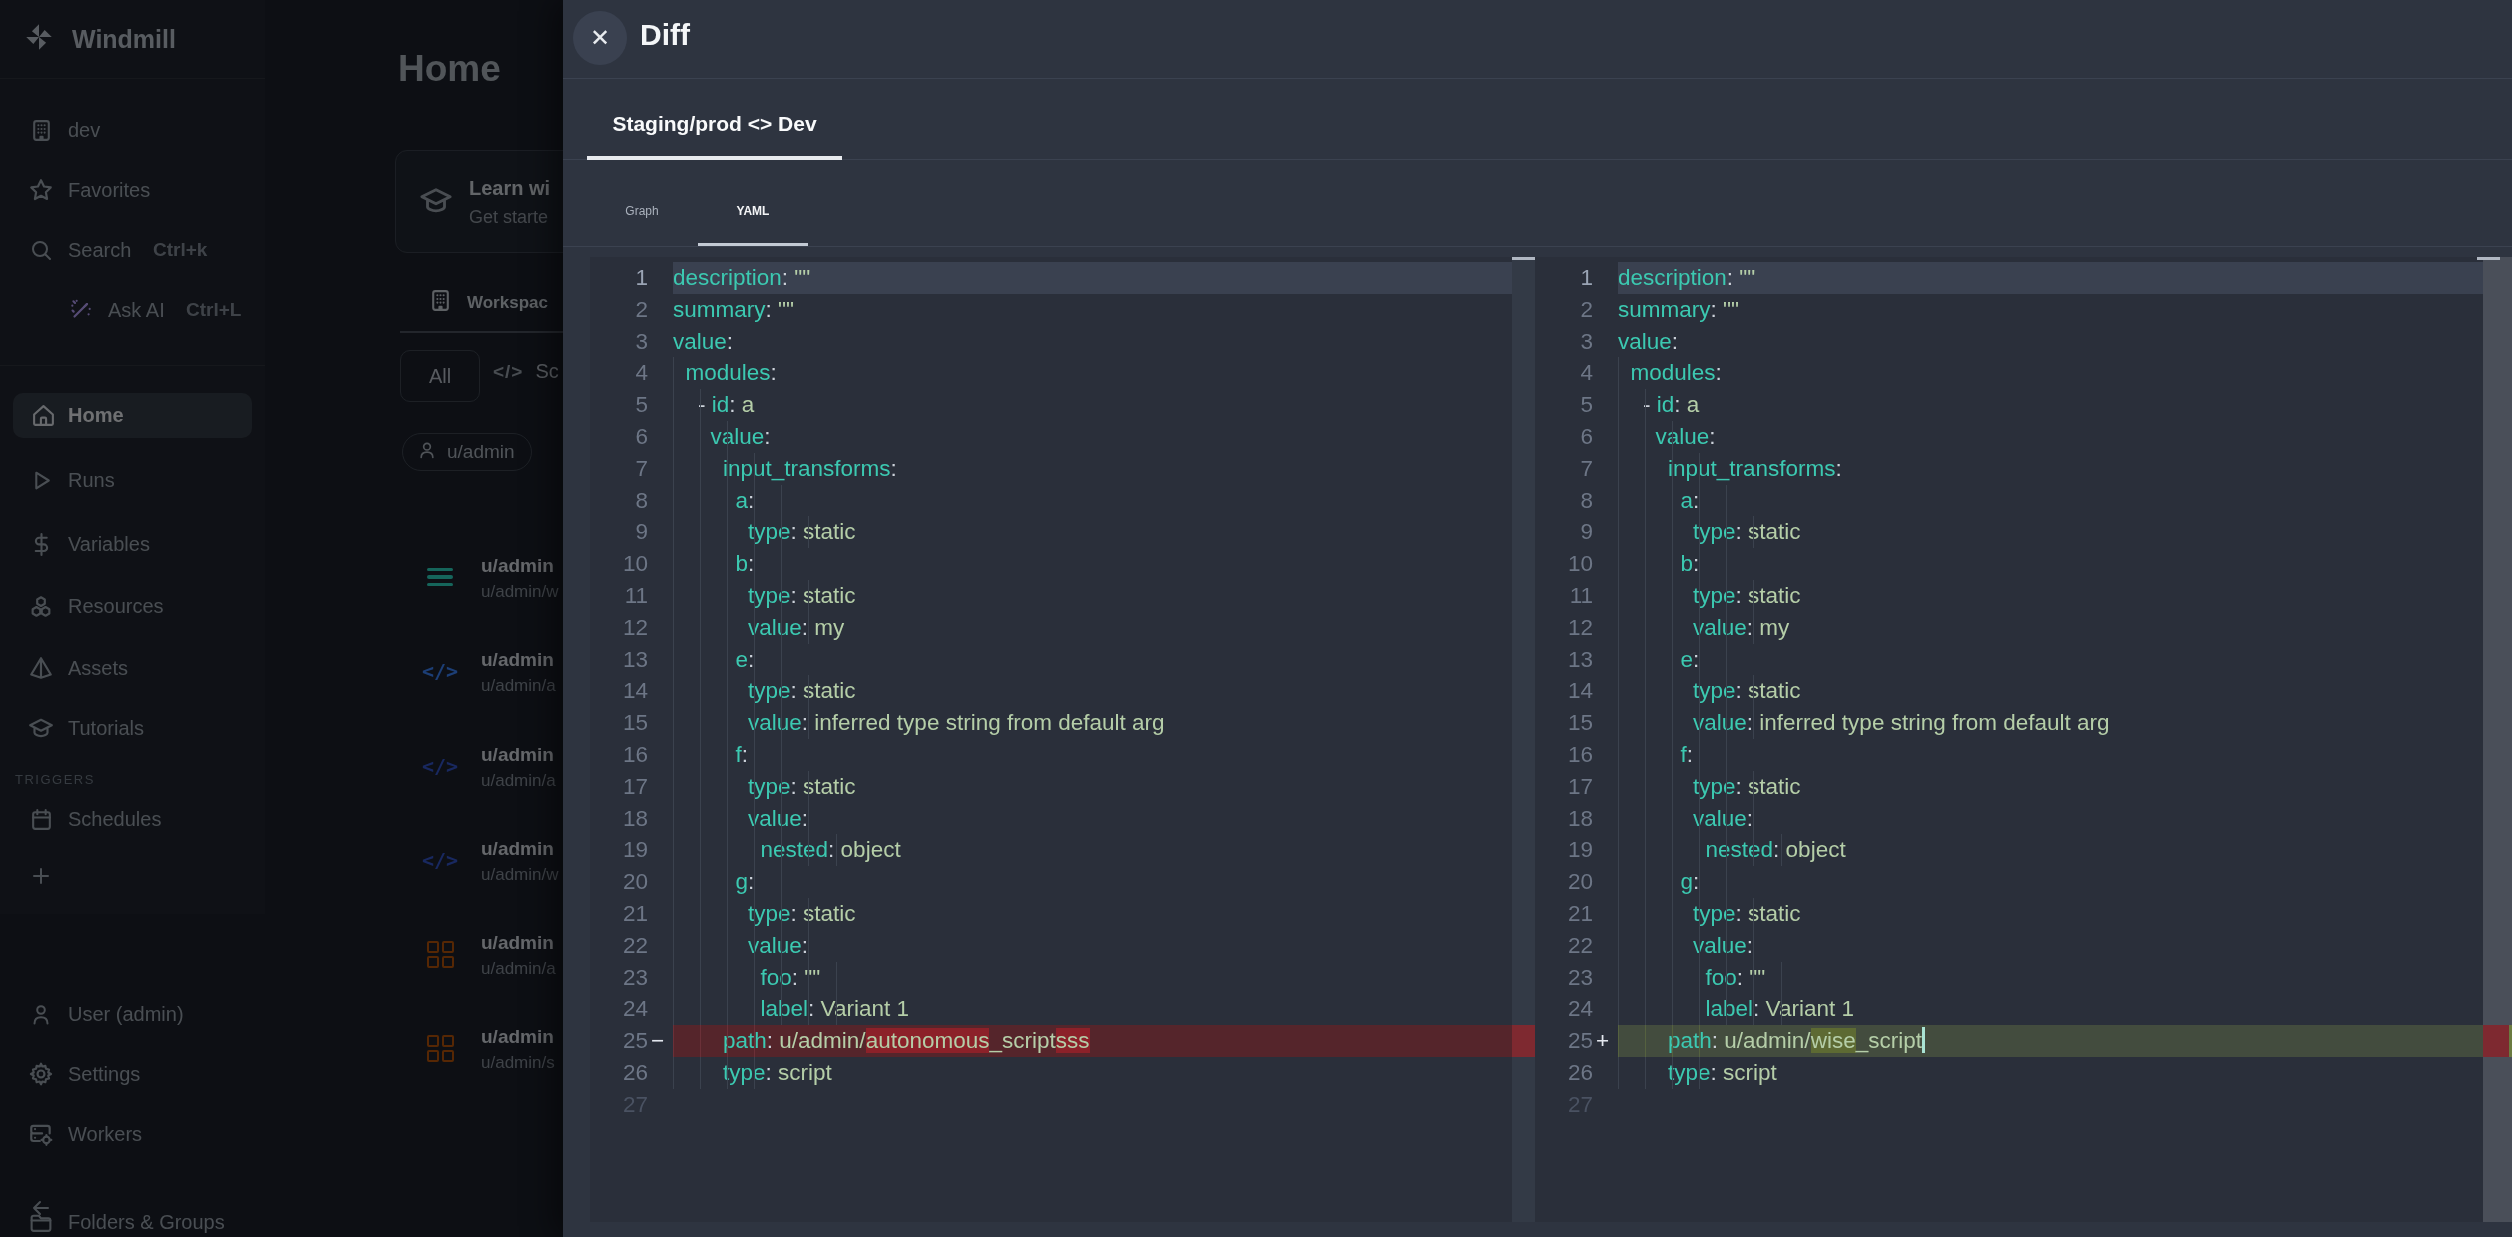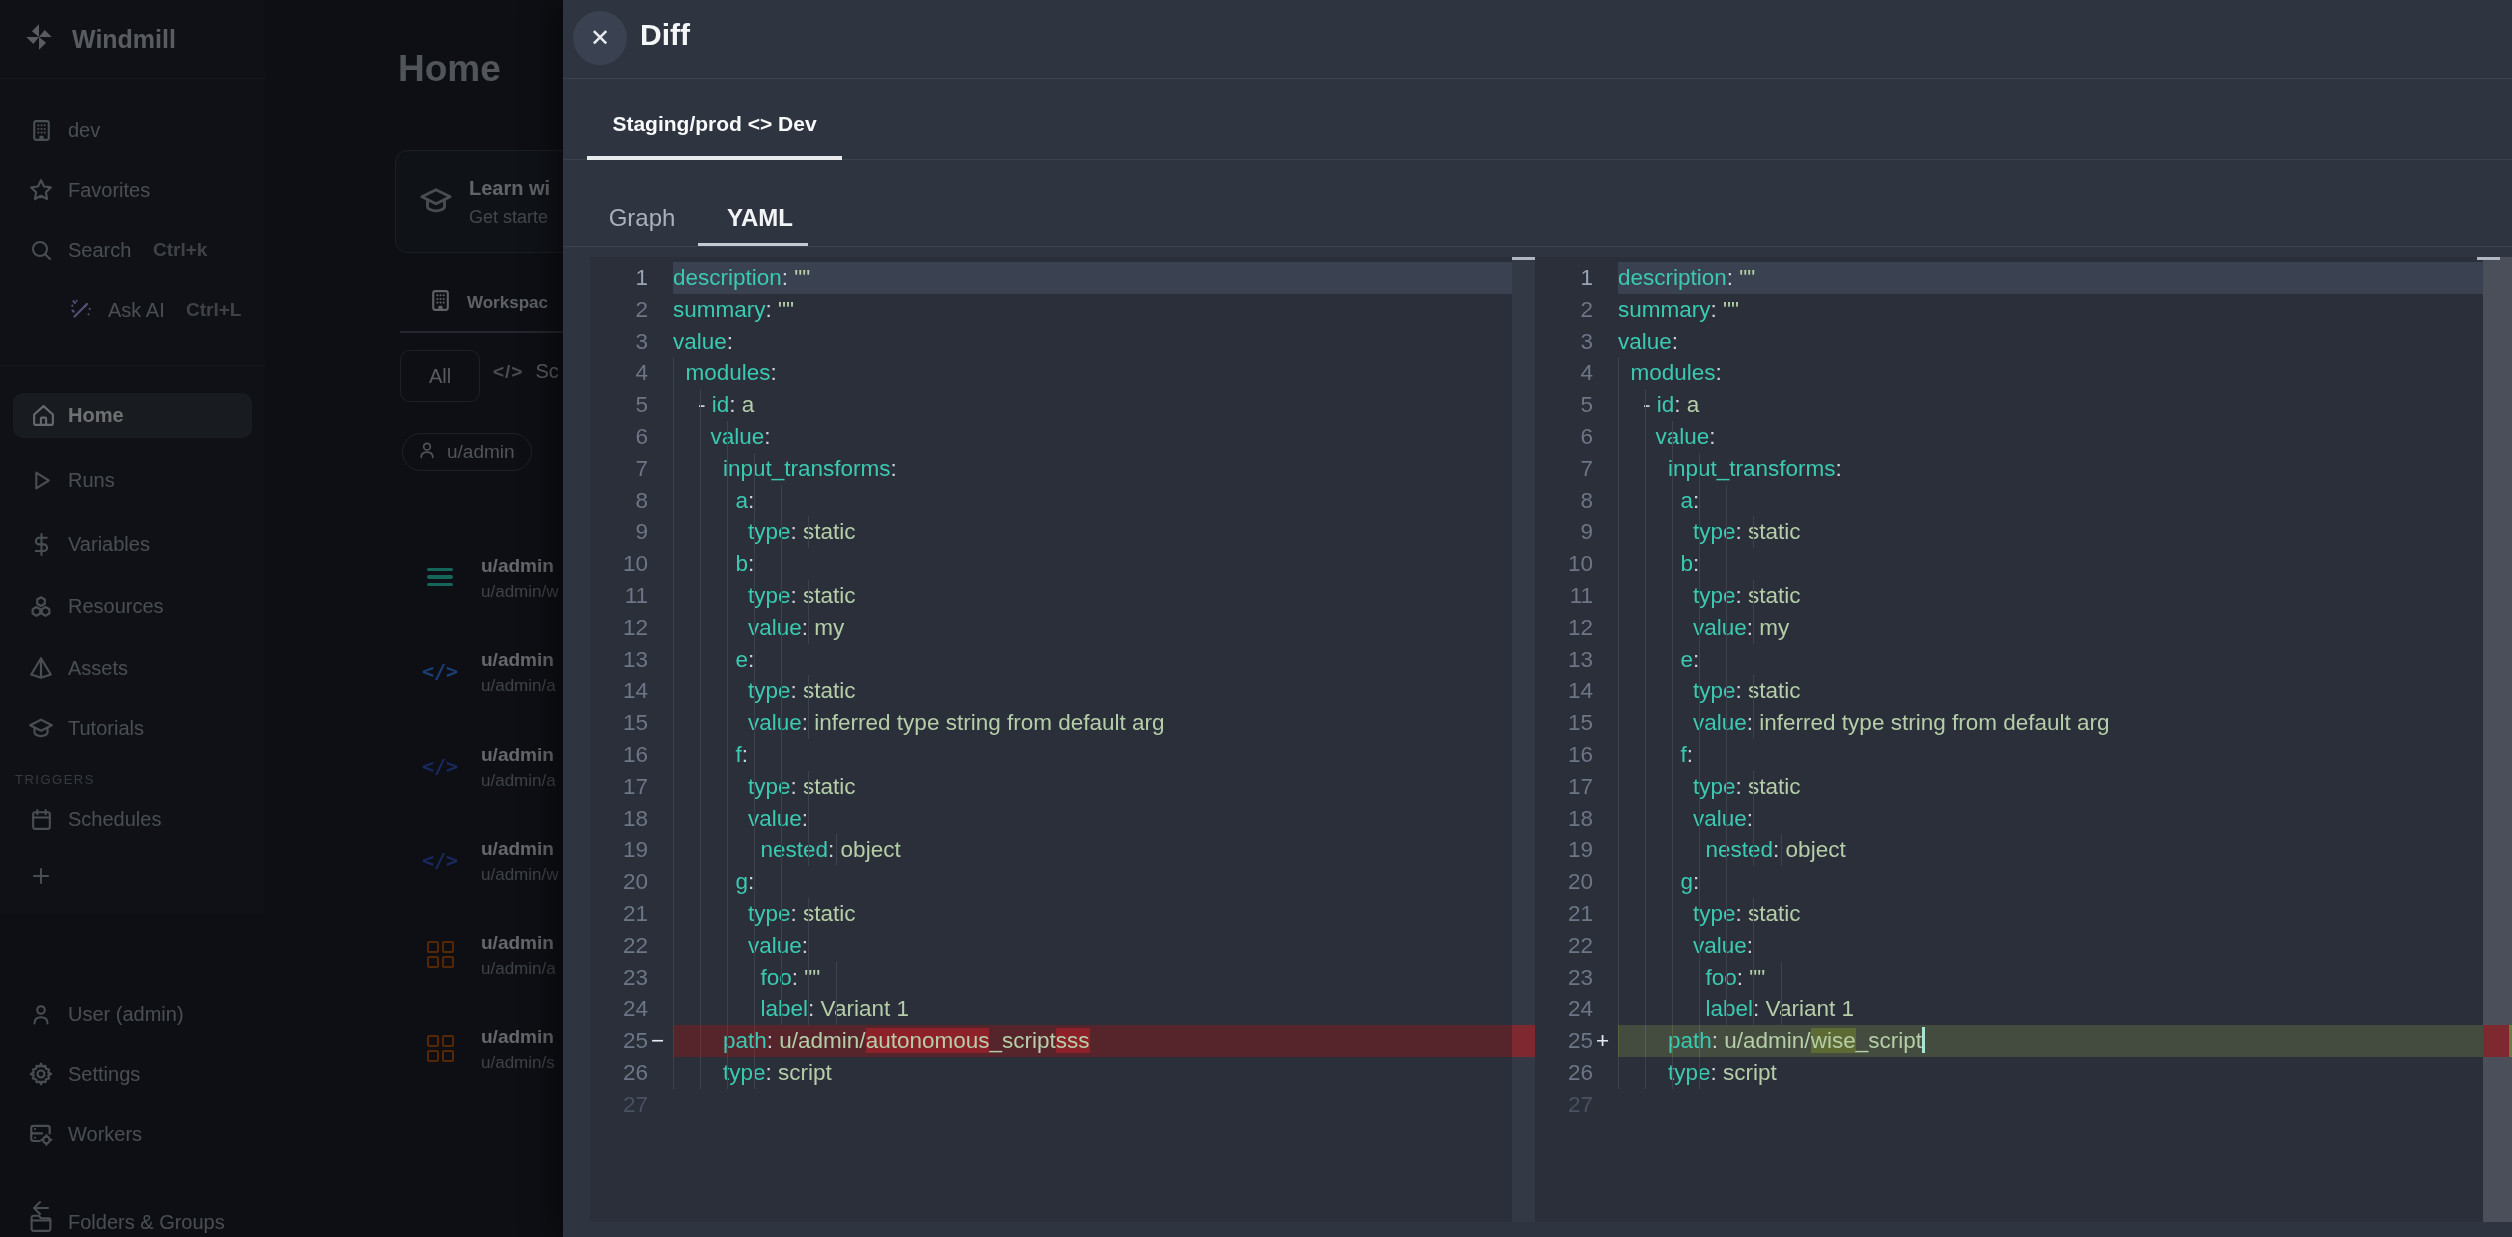--- a/index.html
+++ b/index.html
@@ -47,23 +47,23 @@
   
   #backdrop{position:absolute;inset:0;background:rgba(0,0,0,0.52);}
 
   
   #drawer{position:absolute;left:563px;top:0;width:1949px;height:1237px;background:var(--c-drawer-bg);box-shadow:-10px 0 30px rgba(0,0,0,.45);}
   .dw-divider{position:absolute;left:0;width:100%;height:1px;background:#3b4250;}
   #close-btn{position:absolute;left:10px;top:11px;width:54px;height:54px;border-radius:50%;background:#3a4150;border:none;color:#e8ebef;font-size:24px;line-height:54px;text-align:center;cursor:pointer;padding:0;}
   #dw-title{position:absolute;left:77px;top:18px;font-size:30px;font-weight:700;color:#f4f6f8;}
   .main-tab{position:absolute;left:24px;top:112px;width:255px;text-align:center;font-size:21px;font-weight:700;color:#f9fafb;cursor:pointer;}
   .main-tab-underline{position:absolute;left:24px;top:156px;width:255px;height:4px;background:#e8eaee;}
-  .view-tab{position:absolute;top:204px;font-size:24px;cursor:pointer;text-align:center;}
+  .view-tab{position:absolute;top:204px;font-size:12px;cursor:pointer;text-align:center;}
   #tab-graph{left:24px;width:110px;color:#aab1bc;}
-  #tab-yaml{left:142px;width:110px;color:#f3f4f6;font-weight:700;}
+  #tab-yaml{left:135px;width:110px;color:#f3f4f6;font-weight:700;}
   .view-tab-underline{position:absolute;left:135px;top:243px;width:110px;height:3px;background:#c3cad4;}
 
   
   .editor{position:absolute;top:257px;height:965px;background:var(--c-editor-bg);overflow:hidden;}
   #editor-left{left:27px;width:945px;}
   #editor-right{left:972px;width:977px;}
   .gutter{position:absolute;left:0;top:5px;width:83px;}
   .gr{height:31.8px;display:flex;font-family:"DejaVu Sans Mono",monospace;font-size:22.5px;line-height:31.8px;color:#6d7686;}
   .gr .gnum{width:58px;text-align:right;}
   .gr .gsign{width:25px;padding-left:3px;color:#e3e7ee;}

